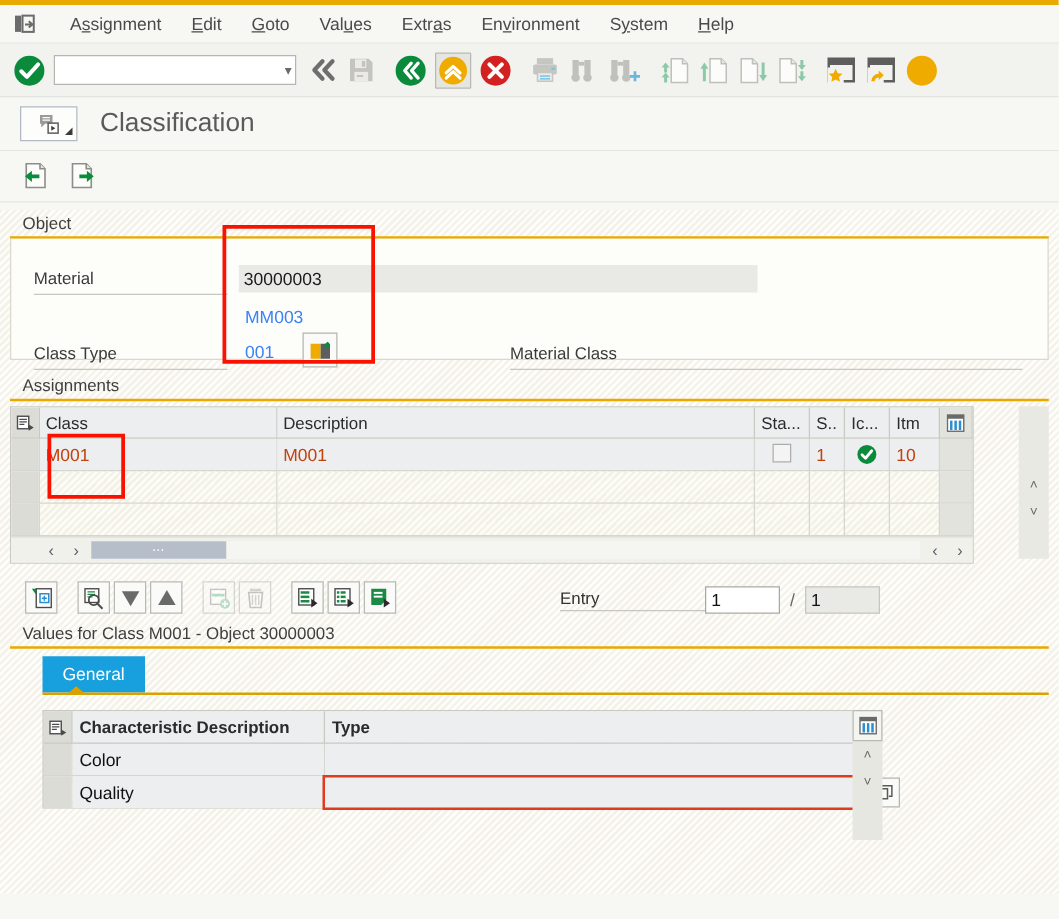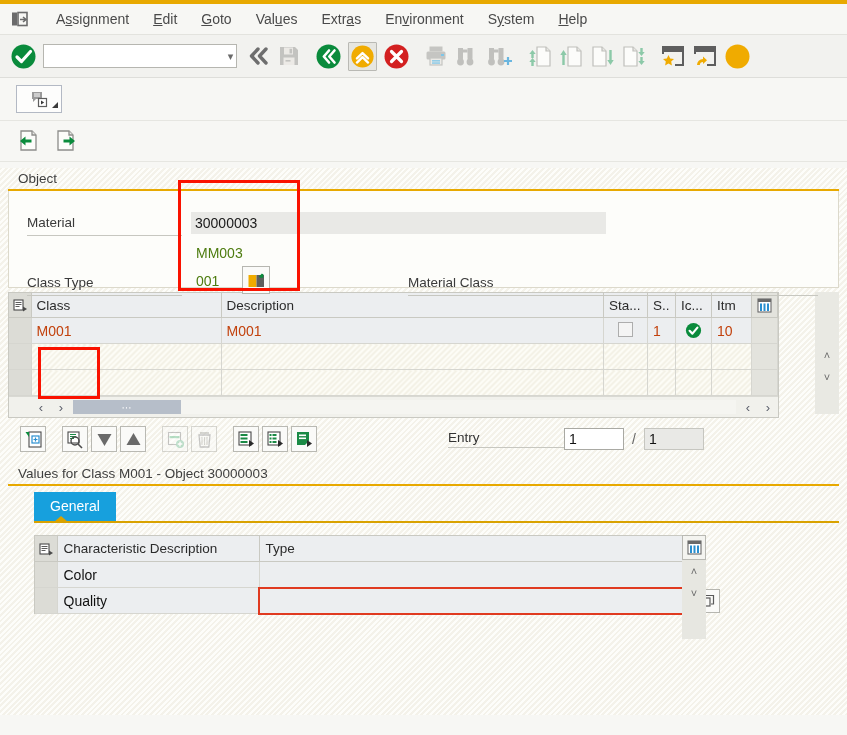--- a/index.html
+++ b/index.html
@@ -163,21 +163,21 @@
     font-family: "Liberation Sans", sans-serif;
     font-size: 14px;
     color: #1a1a1a;
     padding-left: 4px;
     height: 22px;
     line-height: 22px;
     box-sizing: border-box;
   }
   .plaintext {
     position: absolute;
-    font-size: 14px; color: #4d7c0f;
+    font-size: 14px; color: #3b82f6;
   }
   .redbox {
     position: absolute;
     border: 3px solid #fa1200;
     box-sizing: border-box;
     pointer-events: none;
     z-index: 20;
   }
   table.g { border-collapse: collapse; width: 100%; table-layout: fixed; }
   table.g th {
@@ -256,21 +256,21 @@
   }
   .v-arrow {
     height: 22px; width:24px;
     display:flex; align-items:center; justify-content:center;
     color: #6a6a6a; font-size: 11px;
   }
 
   
   .gridbar {
     height: 38px;
-    display: flex; align-items: center;
+    display: flex; align-items: flex-end;
     padding-left: 12px;
     margin: 2px 8px 0 8px;
   }
   .ibtn {
     width: 26px; height: 26px;
     border: 1px solid #b9b9b3;
     background: #fafaf8;
     display: inline-flex; align-items: center; justify-content: center;
     margin-right: 3px;
     box-sizing: border-box;
@@ -334,21 +334,21 @@
     border: 1px solid #c9c9c2;
     border-bottom: none;
     width: 660px;
     box-sizing: border-box;
   }
   table.c { border-collapse: collapse; width: 100%; table-layout: fixed; }
   table.c th {
     background: #eceef0;
     border-right: 1px solid #c9c9c2;
     border-bottom: 1px solid #c9c9c2;
-    font-weight: normal; font-size: 13.5px; color:#2b2b2b;
+    font-weight: bold; font-size: 13.5px; color:#2b2b2b;
     text-align:left; height: 25px; padding: 0 6px;
   }
   table.c td {
     background: #eceef0;
     border-right: 1px solid #d6d6d0;
     border-bottom: 1px solid #d6d6d0;
     font-size: 14px; color:#111;
     height: 25px; padding: 0 6px;
     position: relative;
   }
@@ -548,20 +548,21 @@
 <div class="titlestrip">
   <div class="tbox">
     <svg width="19" height="19" viewBox="0 0 19 19">
       <path d="M2 2 h10 v7 h-6 l-3 3 v-3 h-1 Z" fill="#9a9a9a"></path>
       <path d="M4 4 h6 M4 6 h6" stroke="#fff" stroke-width="1"></path>
       <rect x="8.5" y="8.5" width="8" height="8" fill="#fff" stroke="#5e5e5e" stroke-width="1.2"></rect>
       <path d="M11 10.6 l3.2 2 -3.2 2 Z" fill="#3a3a3a"></path>
     </svg>
     <span class="corner"></span>
   </div>
+  <div class="apptitle">Classification</div>
 </div>
 
 <div class="apptoolbar">
   <div class="ab">
     <svg width="24" height="24" viewBox="0 0 24 24">
       <path d="M5 3 h11 l4 4 v15 H5 Z" fill="#fcfcfa" stroke="#8d8d8a" stroke-width="1.3"></path>
       <path d="M16 3 v4 h4" fill="#e8e8e4" stroke="#8d8d8a" stroke-width="1.3"></path>
       <path d="M4 13 l5.5 -4.5 v3 h6 v3 h-6 v3 Z" fill="#0a8b3c"></path>
     </svg>
   </div>
@@ -601,20 +602,24 @@
         </svg>
       </div>
 
       <div class="lbl" style="left:399px; top:84px;">Material Class</div>
       <div class="underline-field" style="left:399px; top:104px; width:410px;"></div>
     </div>
   </div>
 
   <div class="redbox" style="left:178px; top:12px; width:122px; height:111px;"></div>
 
+  <div class="group" style="margin-top:10px;">
+    <div class="group-title">Assignments</div>
+    <div class="group-rule"></div>
+  </div>
 
   <div style="display:flex; margin:4px 8px 0 8px;gap:36px;">
     <div style="flex:1; border:1px solid #c9c9c2; box-sizing:border-box; background:#fff;">
       <table class="g">
         <colgroup>
           <col style="width:22px">
             <col style="width:190px">
             <col>
             <col style="width:44px">
           <col style="width:28px">

